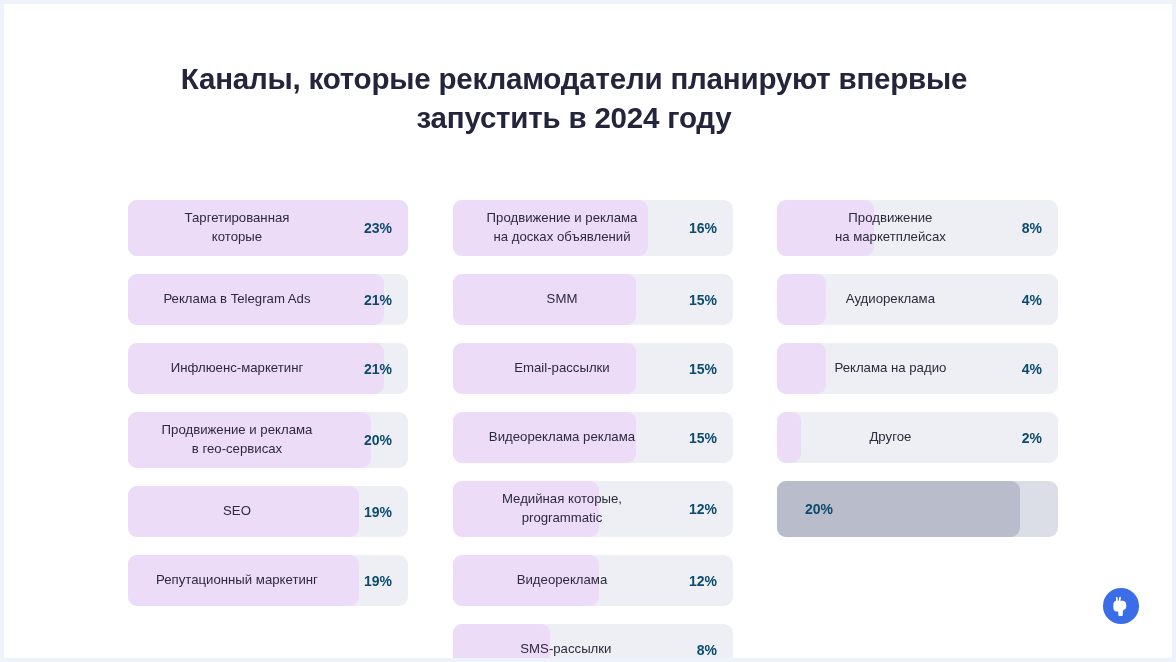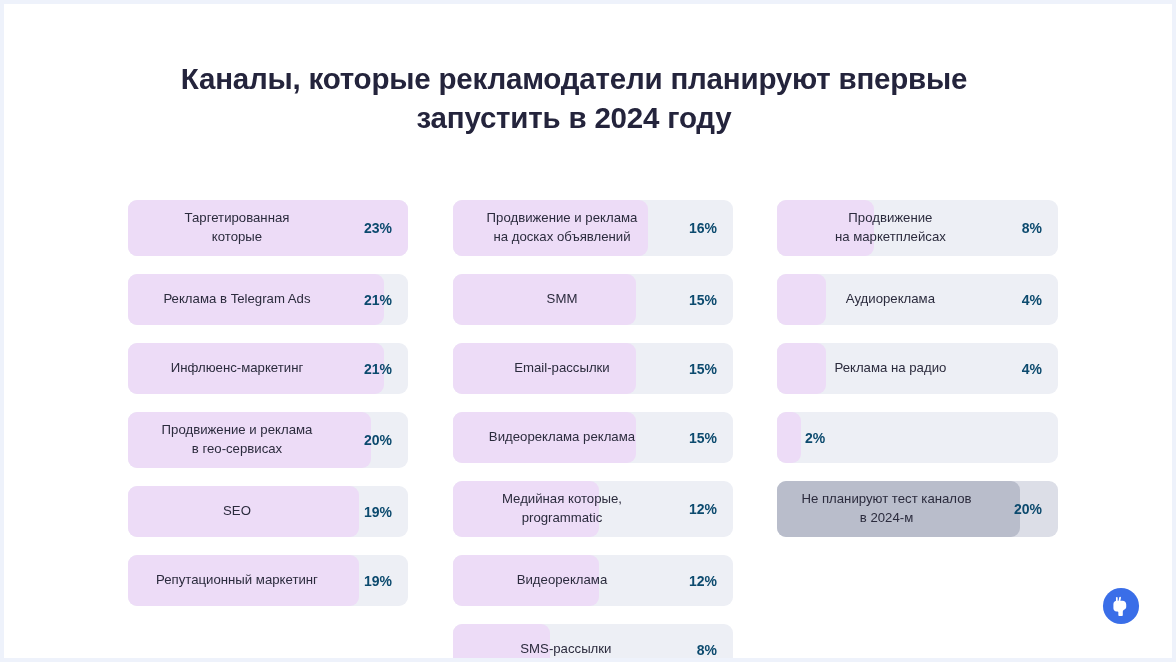--- a/index.html
+++ b/index.html
@@ -202,26 +202,25 @@
           <div class="bar-label">Аудиореклама</div>
           <div class="bar-value">4%</div>
         </div>
         <div class="bar-row one-line">
           <div class="bar-fill" style="width: 48.68px;"></div>
           <div class="bar-label">Реклама на радио</div>
           <div class="bar-value">4%</div>
         </div>
         <div class="bar-row one-line">
           <div class="bar-fill" style="width: 24.34px;"></div>
+          <div class="bar-label">Другое</div>
           <div class="bar-value">2%</div>
         </div>
         <div class="bar-row two-line muted">
           <div class="bar-fill" style="width: 243.4px;"></div>
-          <div class="bar-label">Не планируют тест каналов
-в 2024-м</div>
           <div class="bar-value">20%</div>
         </div>
       </div>
   </div>
 
   <div id="logo">
     <svg viewBox="0 0 40 40" width="38" height="38" aria-hidden="true">
       <circle cx="20" cy="20" r="19" fill="#3a6ee8"></circle>
       <path d="M15.6 10.4c0.5 0 0.9 0.4 0.9 0.9v3.4c0 0.5-0.4 0.9-0.9 0.9s-0.9-0.4-0.9-0.9v-3.4c0-0.5 0.4-0.9 0.9-0.9z" fill="#ffffff"></path>
       <path d="M19.3 10.2c0.5 0.1 0.8 0.6 0.7 1.1l-0.7 3.3c-0.1 0.5-0.6 0.8-1.1 0.7-0.5-0.1-0.8-0.6-0.7-1.1l0.7-3.3c0.1-0.5 0.6-0.8 1.1-0.7z" fill="#ffffff"></path>

